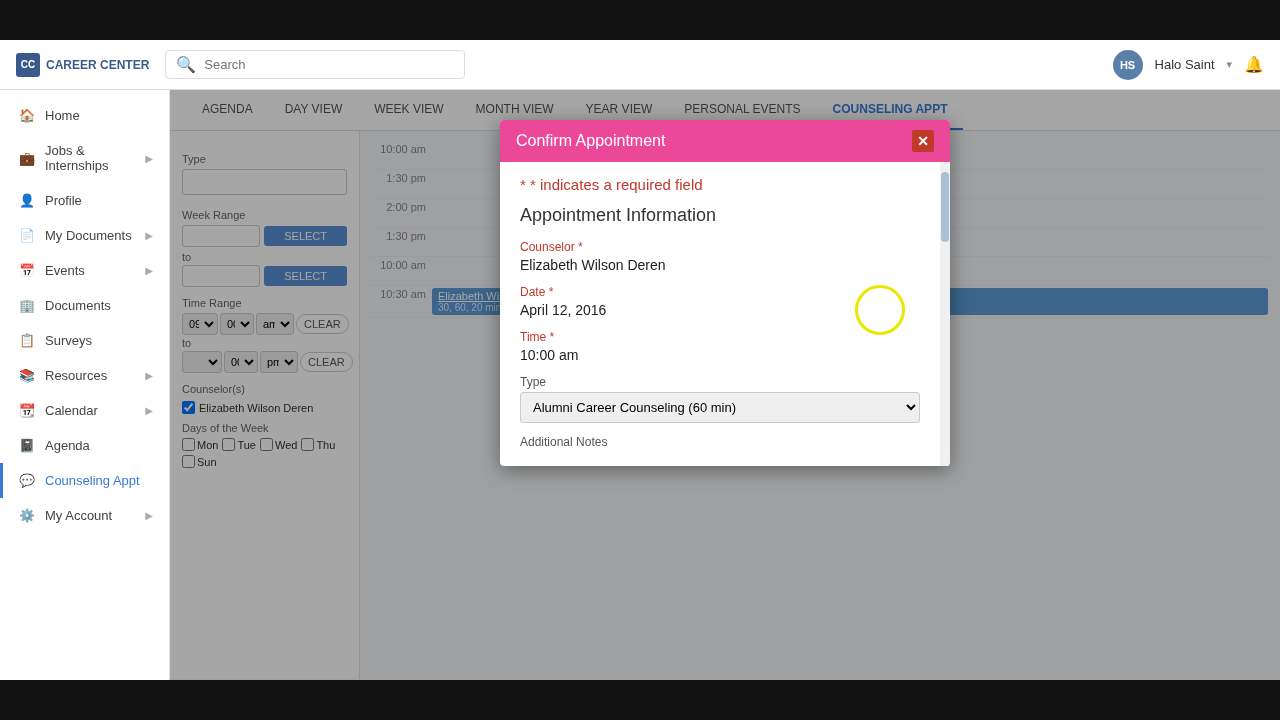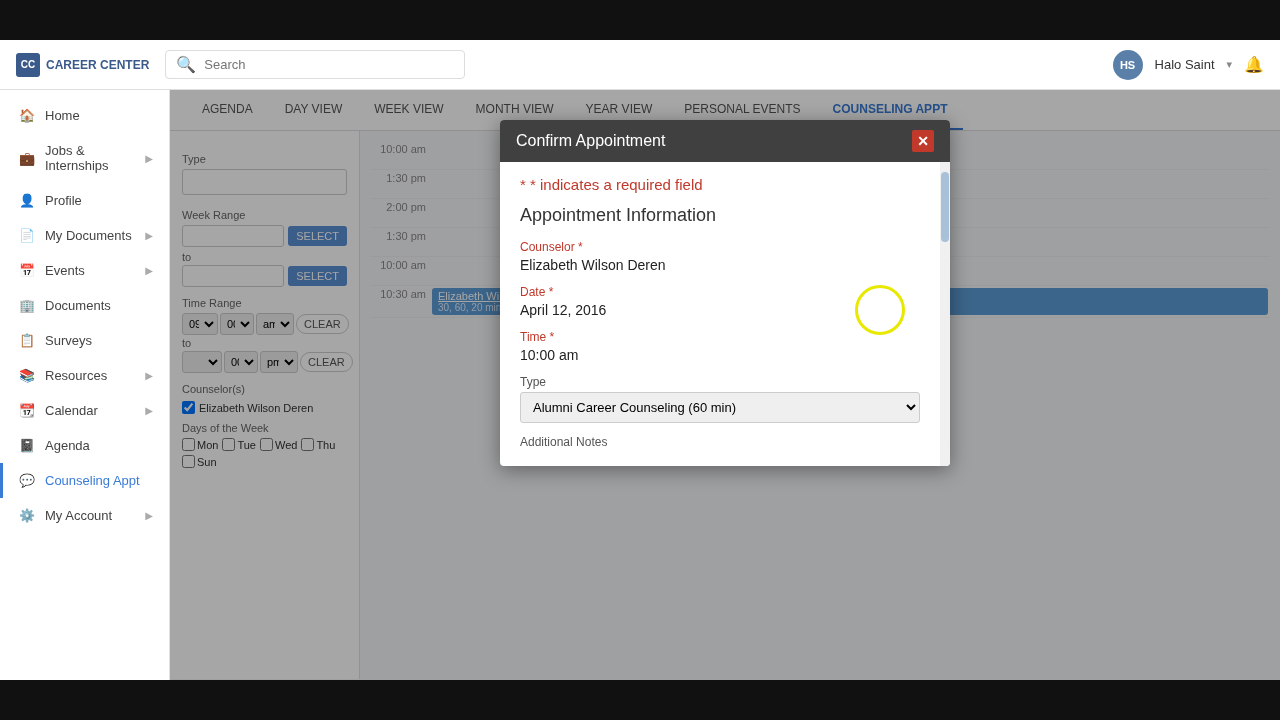--- a/index.html
+++ b/index.html
@@ -101,21 +101,21 @@
       border-right: 1px solid #e0e0e0;
       padding: 12px;
       font-size: 12px;
       color: #333;
       overflow-y: auto;
     }
     .filter-label { color: #666; font-size: 11px; margin-bottom: 4px; margin-top: 10px; }
     .filter-input { width: 100%; border: 1px solid #ccc; border-radius: 3px; padding: 5px 8px; font-size: 12px; margin-bottom: 4px; }
     .filter-row { display: flex; align-items: center; gap: 4px; margin-bottom: 4px; }
     .filter-row input[type="text"] { flex: 1; border: 1px solid #ccc; border-radius: 3px; padding: 4px 6px; font-size: 11px; }
-    .select-btn { background: #5a8fd4; color: #fff; border: none; padding: 4px 8px; font-size: 11px; border-radius: 3px; cursor: pointer; }
+    .select-btn { background: #5a8fd4; color: #fff; border: none; padding: 4px 20px; font-size: 11px; border-radius: 3px; cursor: pointer; }
     .clear-btn { background: #fff; color: #555; border: 1px solid #ccc; padding: 3px 7px; font-size: 11px; border-radius: 10px; cursor: pointer; }
     .time-row { display: flex; align-items: center; gap: 2px; }
     .time-select { border: 1px solid #ccc; border-radius: 3px; padding: 3px 2px; font-size: 11px; }
     .days-label { font-size: 11px; color: #666; margin-top: 8px; margin-bottom: 4px; }
     .days-row { display: flex; flex-wrap: wrap; gap: 4px; font-size: 11px; }
     .day-item { display: flex; align-items: center; gap: 2px; }
     .counselor-item { display: flex; align-items: center; gap: 4px; font-size: 11px; margin-top: 6px; }
 
     
     .calendar-area { flex: 1; background: #f5f6f8; overflow: auto; padding: 10px; }
@@ -141,21 +141,21 @@
       background: #fff;
       width: 450px;
       border-radius: 4px;
       overflow: hidden;
       box-shadow: 0 4px 20px rgba(0,0,0,0.4);
       max-height: 430px;
       display: flex;
       flex-direction: column;
     }
     .modal-header {
-      background: #404040;
+      background: #ec4899;
       color: #fff;
       padding: 10px 16px;
       display: flex;
       align-items: center;
       justify-content: space-between;
     }
     .modal-title { font-size: 16px; font-weight: normal; }
     .modal-close {
       background: #c0392b;
       color: #fff;

